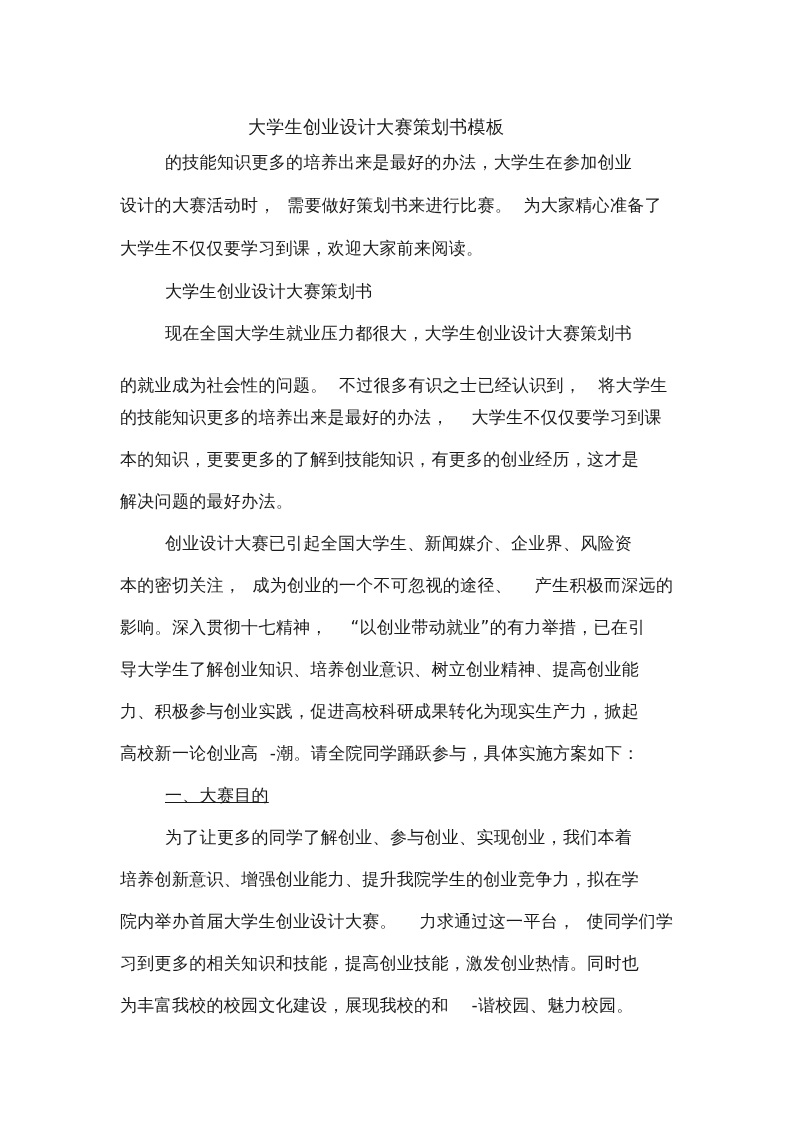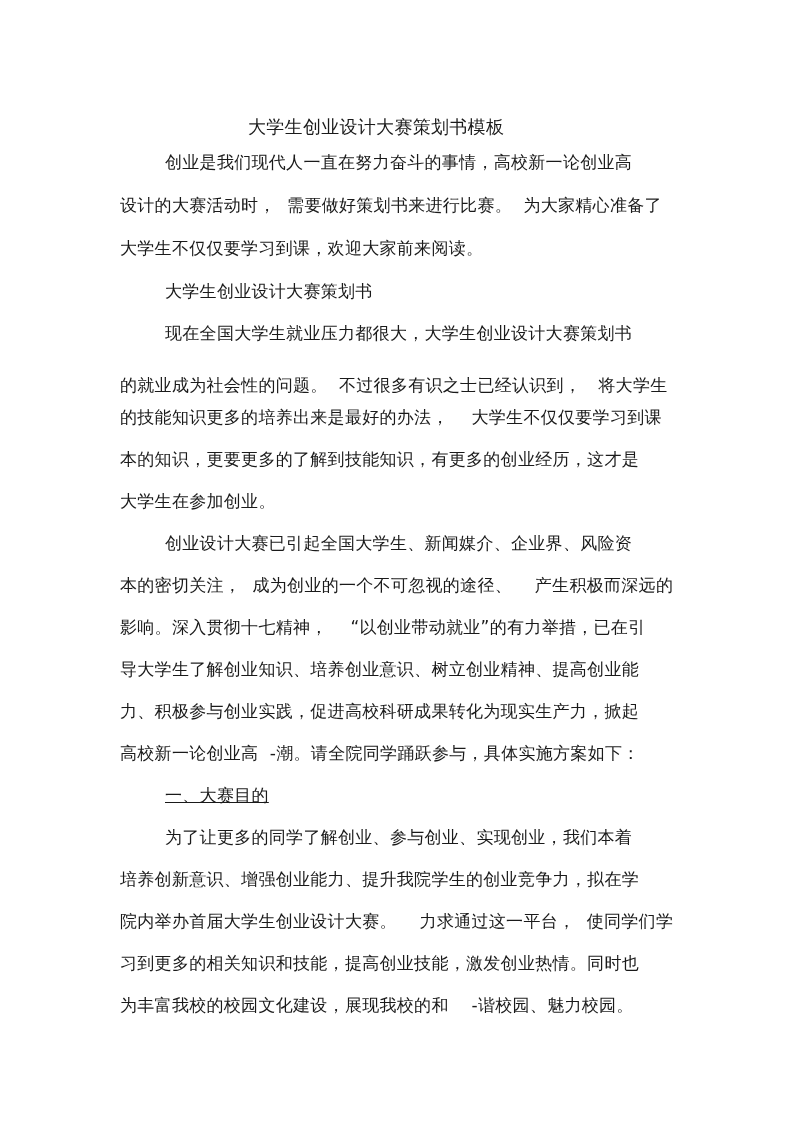--- a/index.html
+++ b/index.html
@@ -34,31 +34,31 @@
       font-size: 18px;
     }
     .indent { left: 165px; }
   </style>
 </head>
 <body>
 
 <div class="page">
   <div class="line title" style="top:109px;margin-top:8px;">大学生创业设计大赛策划书模板</div>
 
-  <div class="line indent" style="top:152px;">创业是我们现代人一直在努力奋斗的事情，高校新一论创业高</div>
+  <div class="line indent" style="top:152px;">的技能知识更多的培养出来是最好的办法，大学生在参加创业</div>
   <div class="line" style="top:195px;">设计的大赛活动时，  需要做好策划书来进行比赛。  为大家精心准备了</div>
   <div class="line" style="top:238px;">大学生不仅仅要学习到课，欢迎大家前来阅读。</div>
 
   <div class="line indent" style="top:281px;">大学生创业设计大赛策划书</div>
 
   <div class="line indent" style="top:323px;">现在全国大学生就业压力都很大，大学生创业设计大赛策划书</div>
   <div class="line" style="top:375px;">的就业成为社会性的问题。  不过很多有识之士已经认识到，   将大学生</div>
   <div class="line" style="top:407px;">的技能知识更多的培养出来是最好的办法，    大学生不仅仅要学习到课</div>
   <div class="line" style="top:449px;">本的知识，更要更多的了解到技能知识，有更多的创业经历，这才是</div>
-  <div class="line" style="top:491px;">大学生在参加创业。</div>
+  <div class="line" style="top:491px;">解决问题的最好办法。</div>
 
   <div class="line indent" style="top:533px;">创业设计大赛已引起全国大学生、新闻媒介、企业界、风险资</div>
   <div class="line" style="top:575px;">本的密切关注，  成为创业的一个不可忽视的途径、    产生积极而深远的</div>
   <div class="line" style="top:617px;">影响。深入贯彻十七精神，    “以创业带动就业”的有力举措，已在引</div>
   <div class="line" style="top:659px;">导大学生了解创业知识、培养创业意识、树立创业精神、提高创业能</div>
   <div class="line" style="top:701px;">力、积极参与创业实践，促进高校科研成果转化为现实生产力，掀起</div>
   <div class="line" style="top:743px;">高校新一论创业高  -潮。请全院同学踊跃参与，具体实施方案如下：</div>
 
   <div class="line indent" style="top:785px;text-decoration:underline;">一、大赛目的</div>
 

